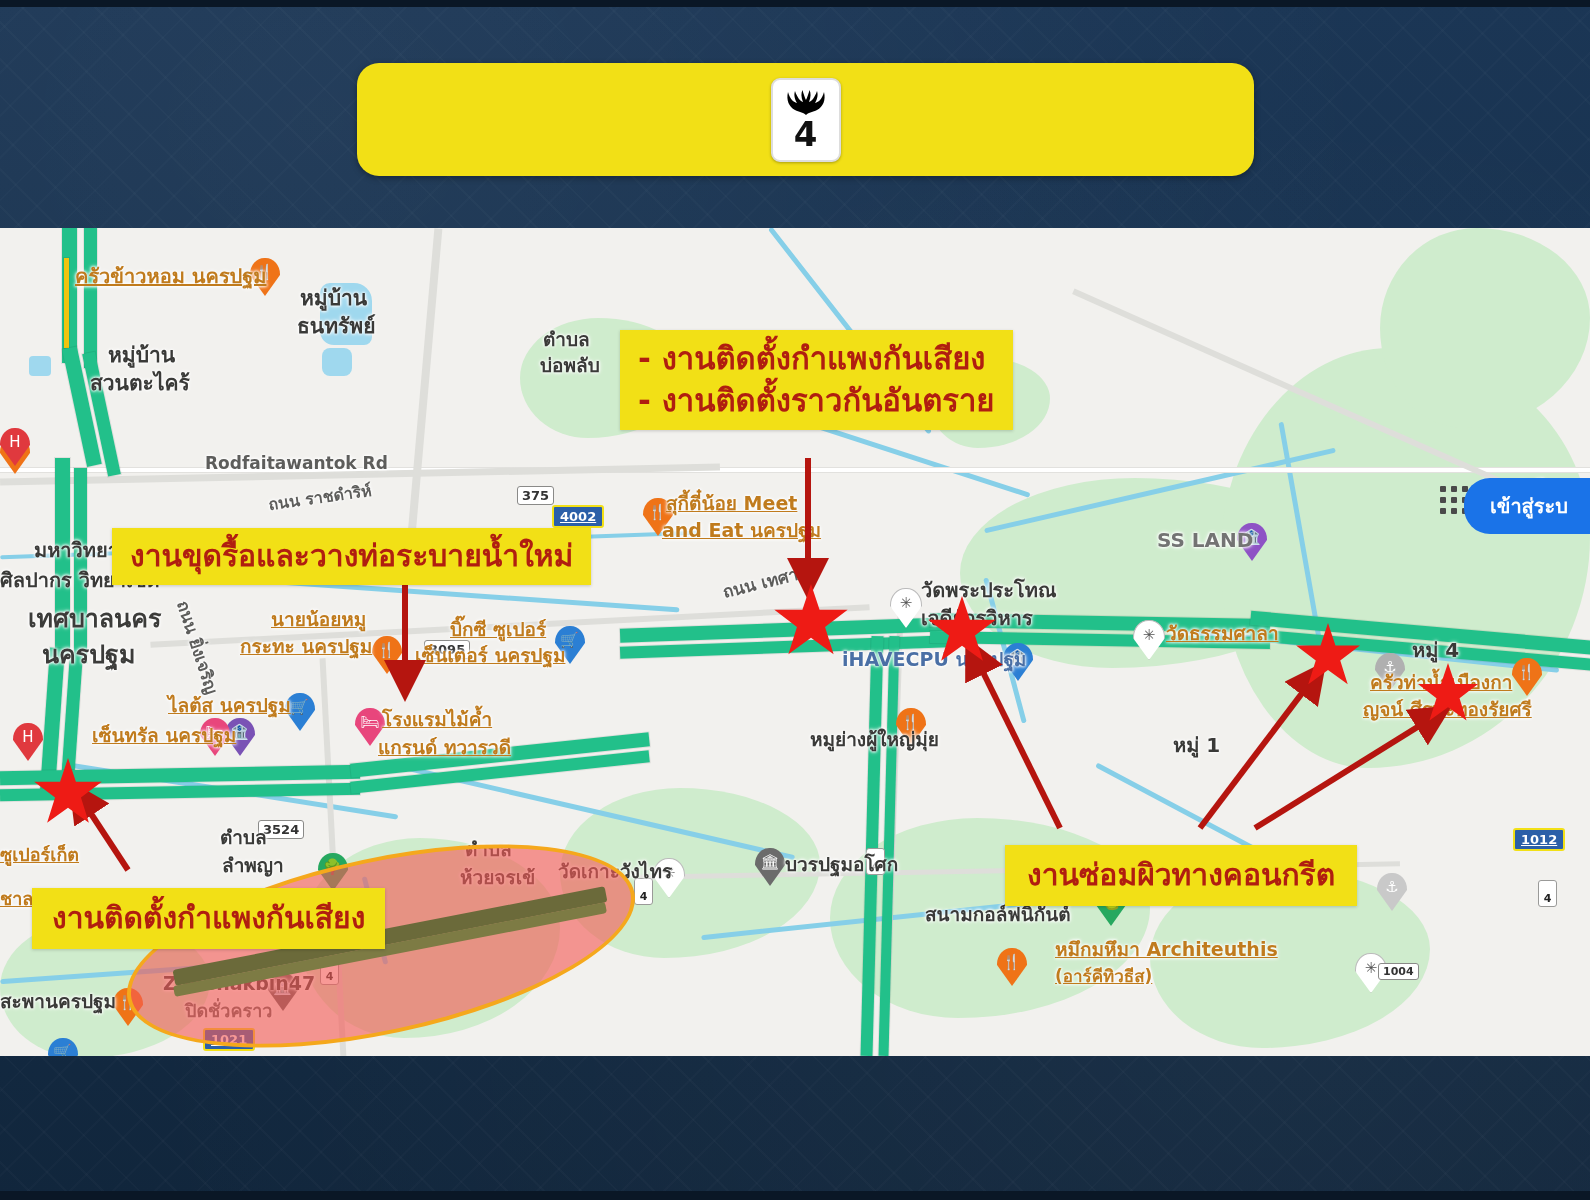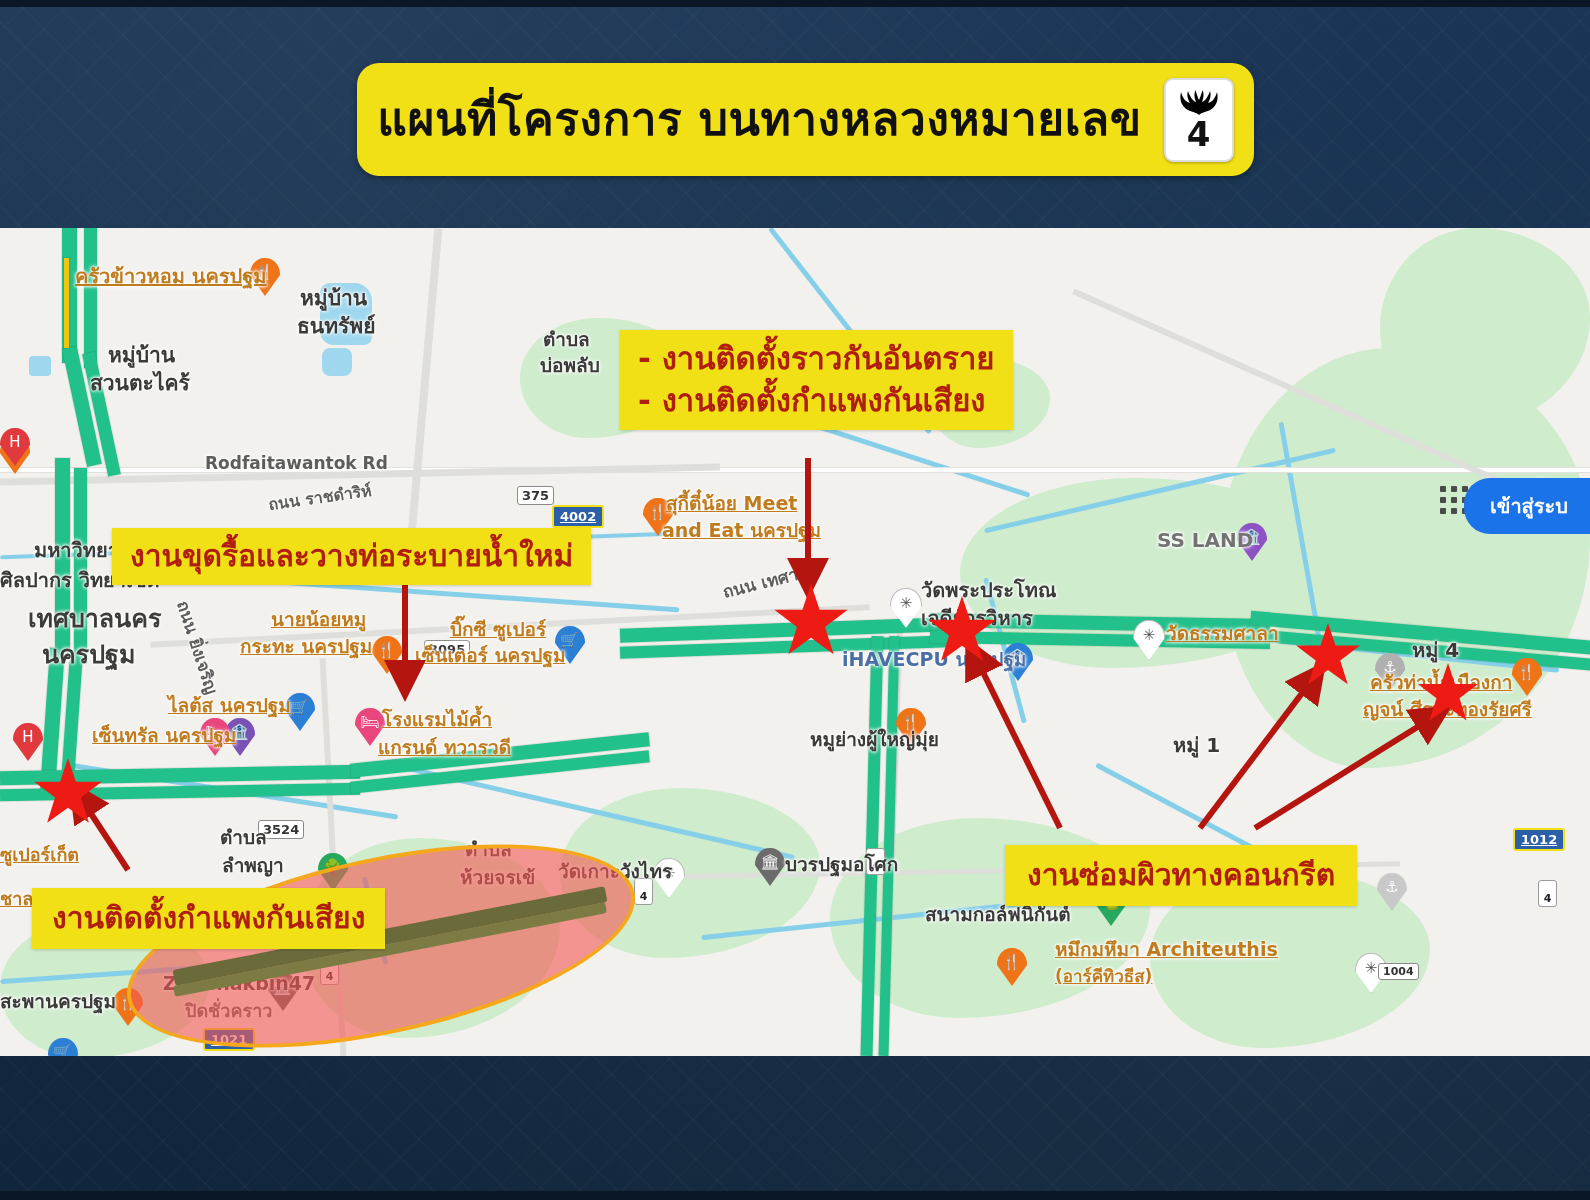--- a/index.html
+++ b/index.html
@@ -128,21 +128,20 @@
   }
 </style>
 </head>
 <body>
 
 <div id="slide"></div>
 <div class="topline"></div>
 <div class="botline"></div>
 
 <div id="title-bar">
-  <div id="title-text">แผนที่โครงการ บนทางหลวงหมายเลข</div>
   <div id="route-shield">
     <svg width="44" height="30" viewBox="0 0 44 30">
       <path fill="#000" d="M4 3 C6 10 9 13 13 14 C10 9 10 5 11 2 C13 8 16 12 19 13 C17 8 17 4 18.5 1
         C20 7 22 11 22 11 C22 11 24 7 25.5 1 C27 4 27 8 25 13 C28 12 31 8 33 2
         C34 5 34 9 31 14 C35 13 38 10 40 3 C42 11 39 18 33 21 C29 23 25 23 22 26
         C19 23 15 23 11 21 C5 18 2 11 4 3 Z"></path>
     </svg>
     <div id="shield-num">4</div>
   </div>
 </div>
@@ -403,22 +402,22 @@
       <i></i>
       <i></i>
       <i></i>
       <i></i>
       <i></i>
   </div>
   <div id="signin-btn">เข้าสู่ระบ</div>
 </div>
 
 <div class="callout" style="left:620px;top:330px;font-size:31px;">
+  <div>- งานติดตั้งกำแพงกันเสียง</div>
   <div>- งานติดตั้งราวกันอันตราย</div>
-  <div>- งานติดตั้งกำแพงกันเสียง</div>
 </div>
 
 <div class="callout" style="left:112px;top:528px;font-size:30px;">
   <div>งานขุดรื้อและวางท่อระบายน้ำใหม่</div>
 </div>
 
 <div class="callout" style="left:32px;top:888px;font-size:30px;padding:10px 20px;">
   <div>งานติดตั้งกำแพงกันเสียง</div>
 </div>
 

